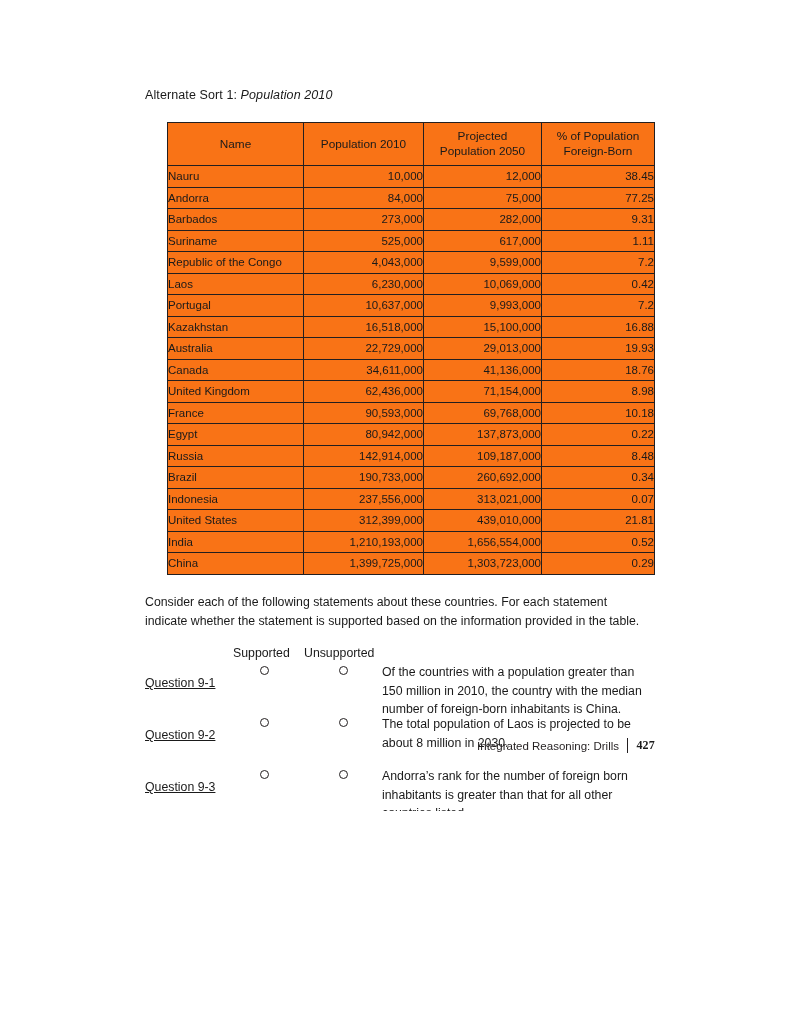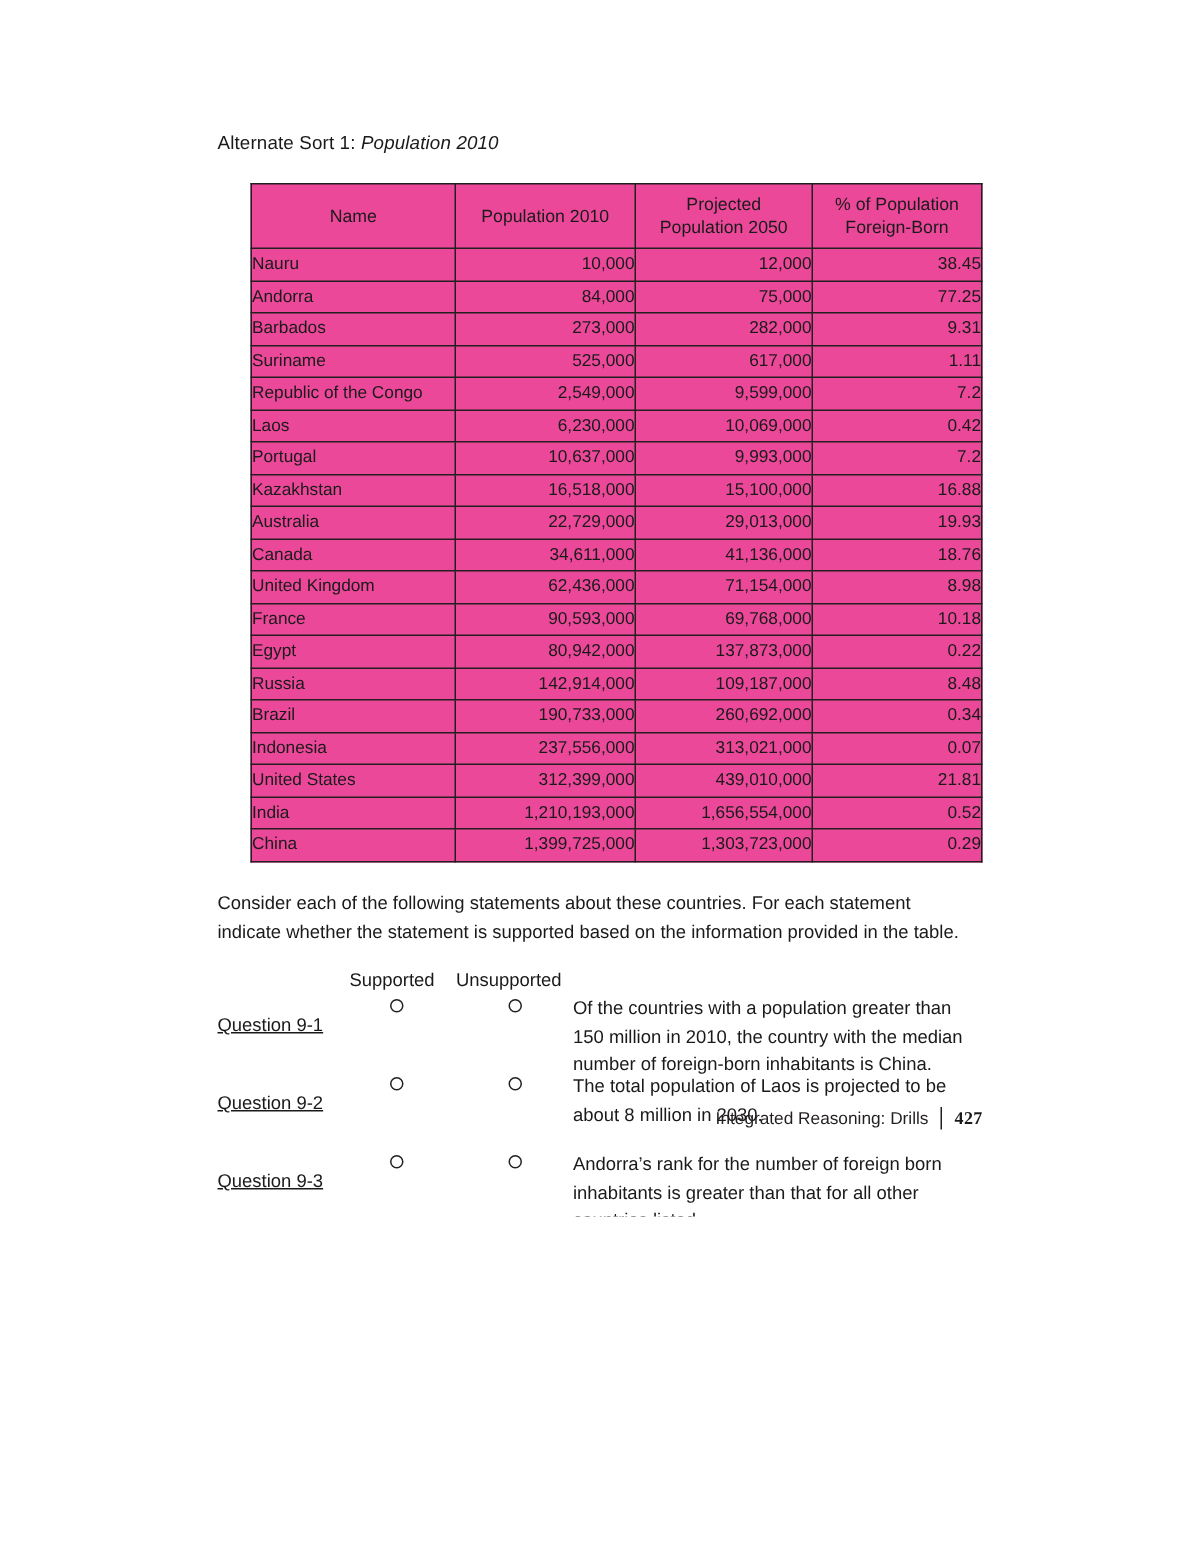--- a/index.html
+++ b/index.html
@@ -36,21 +36,21 @@
     font-style: italic;
   }
 
   
   table.data {
     position: absolute;
     left: 167px;
     top: 122px;
     border-collapse: collapse;
     font-size: 11.5px;
-    background: #ec4899;
+    background: #f97316;
   }
   table.data th,
   table.data td {
     border: 1px solid #231f20;
     padding: 0;
     font-weight: normal;
     vertical-align: middle;
   }
   table.data thead th {
     text-align: center;
@@ -223,21 +223,21 @@
           <td class="num">9.31</td>
         </tr>
       <tr>
           <td class="name">Suriname</td>
           <td class="num">525,000</td>
           <td class="num">617,000</td>
           <td class="num">1.11</td>
         </tr>
       <tr>
           <td class="name">Republic of the Congo</td>
-          <td class="num">2,549,000</td>
+          <td class="num">4,043,000</td>
           <td class="num">9,599,000</td>
           <td class="num">7.2</td>
         </tr>
       <tr>
           <td class="name">Laos</td>
           <td class="num">6,230,000</td>
           <td class="num">10,069,000</td>
           <td class="num">0.42</td>
         </tr>
       <tr>

